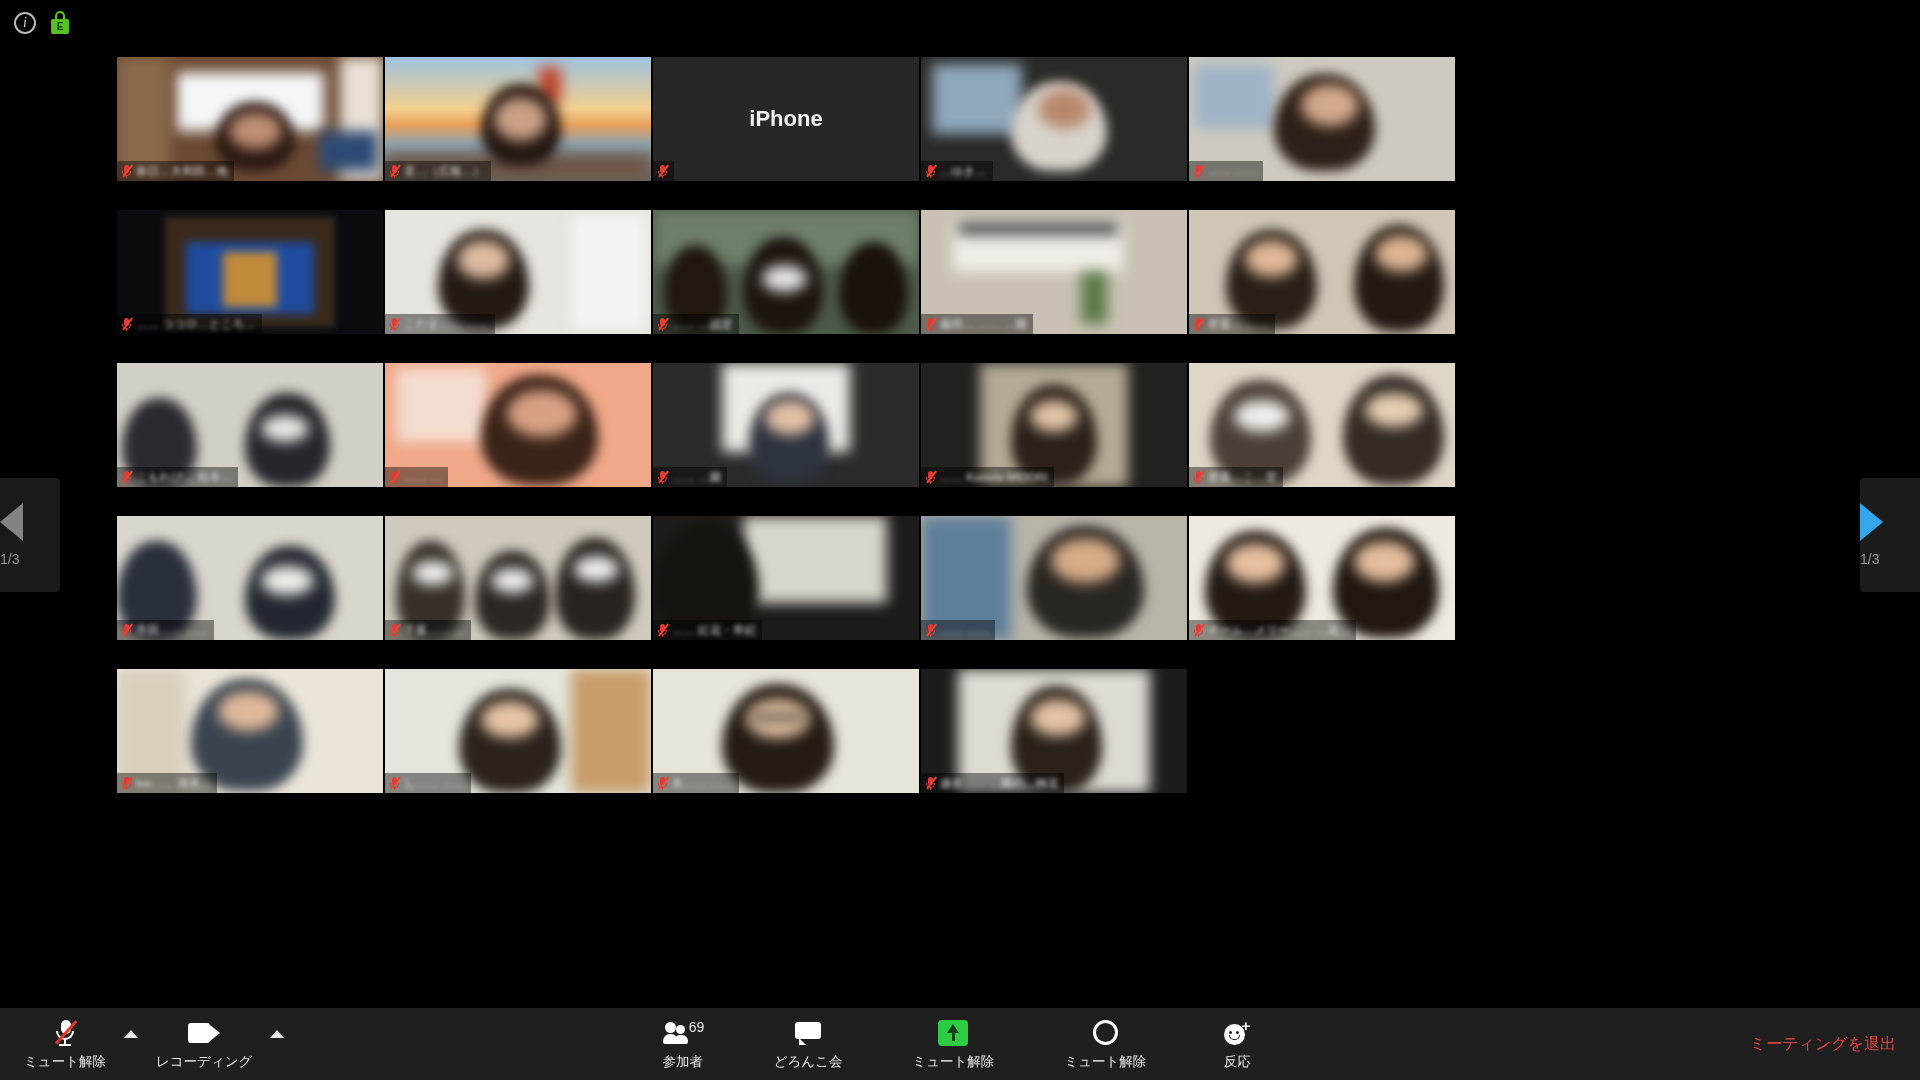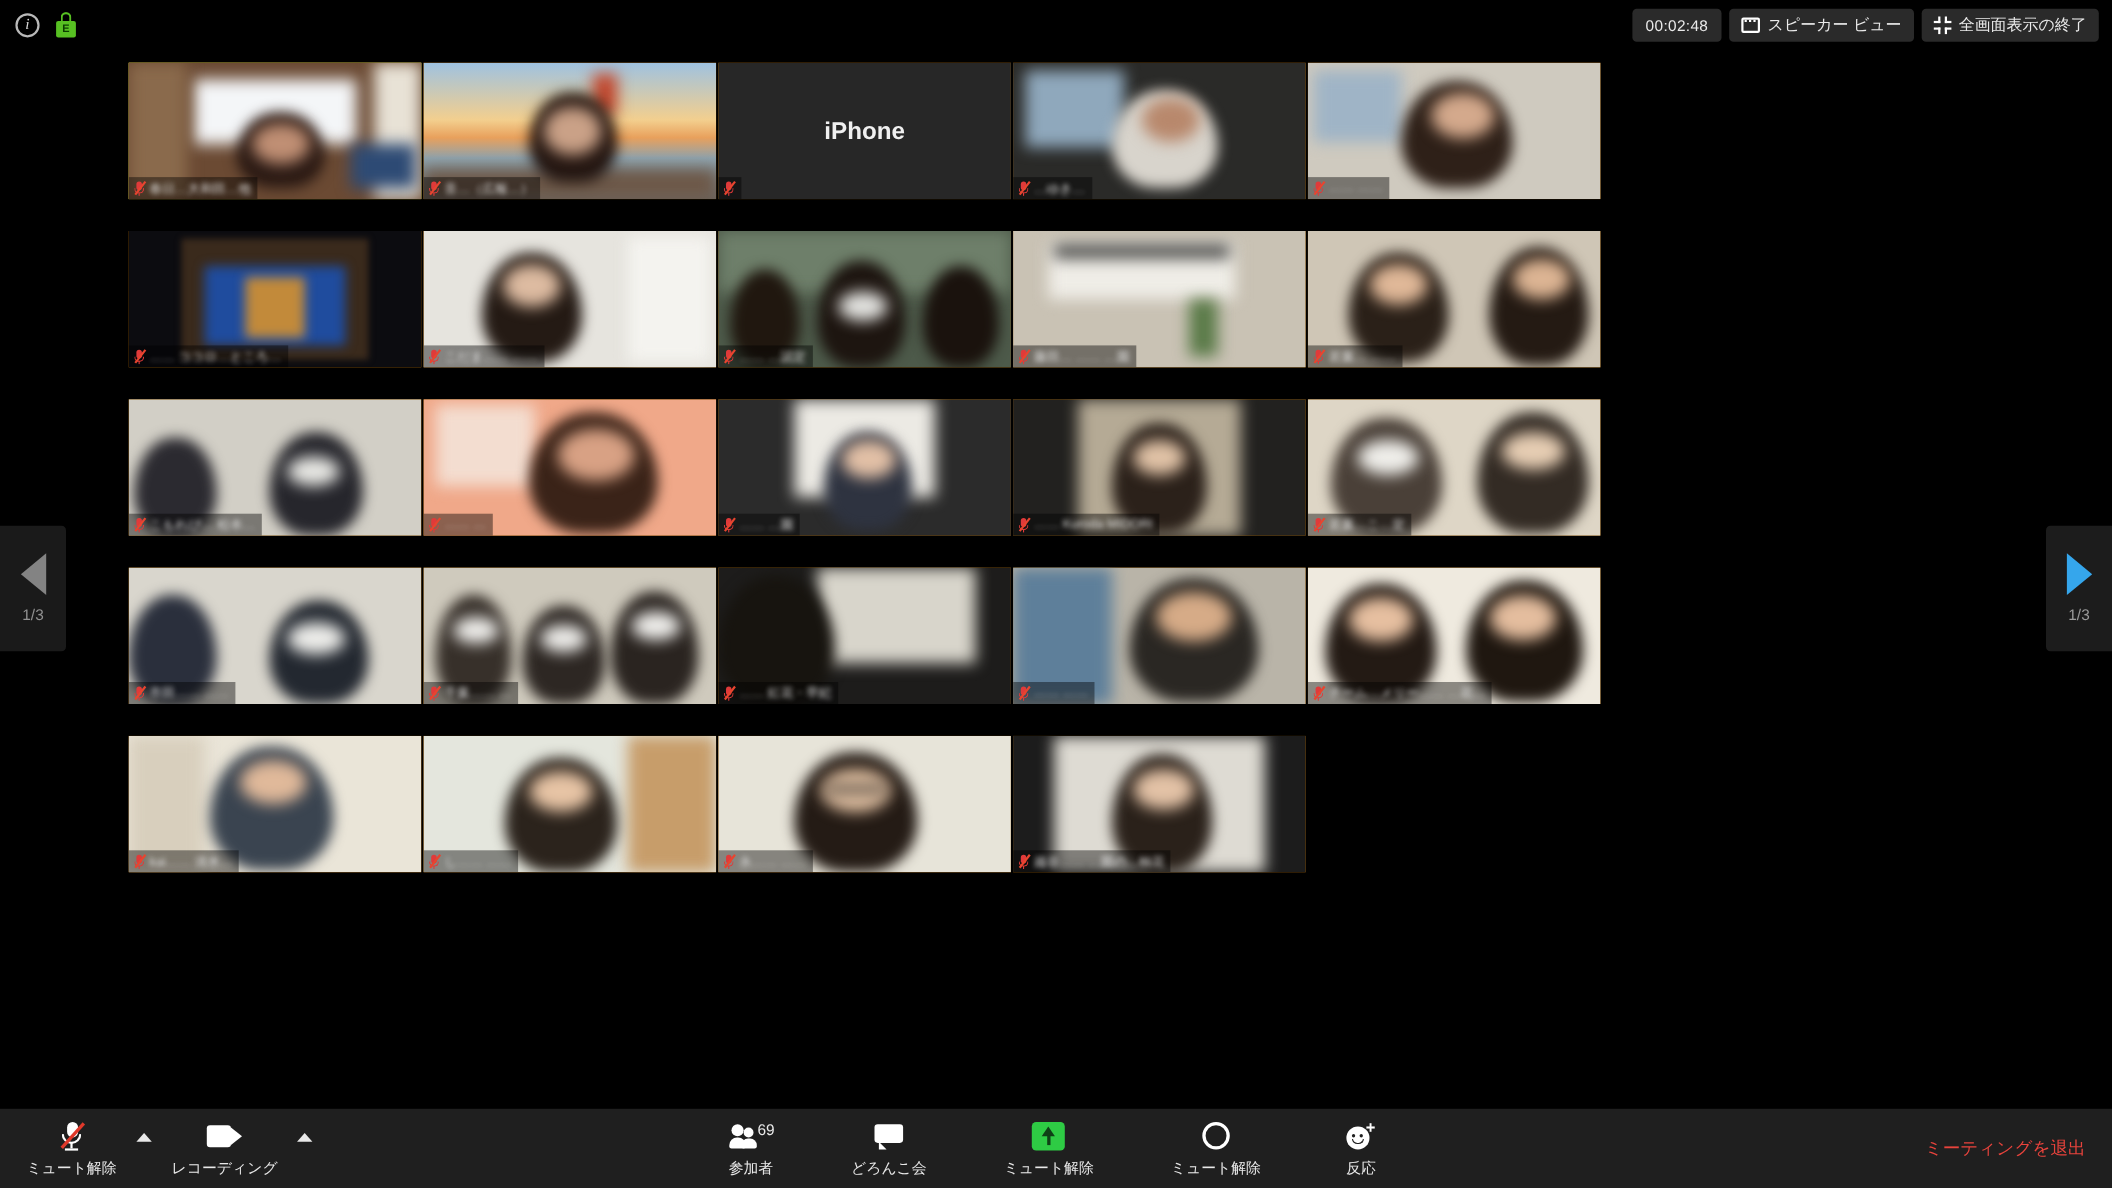--- a/index.html
+++ b/index.html
@@ -34,21 +34,21 @@
   .ico-exitfs span{ position:absolute; width:6px; height:6px; border:2px solid #fff; }
   .ico-exitfs .c1{ top:0; left:0; border-top:none; border-left:none; }
   .ico-exitfs .c2{ top:0; right:0; border-top:none; border-right:none; }
   .ico-exitfs .c3{ bottom:0; left:0; border-bottom:none; border-left:none; }
   .ico-exitfs .c4{ bottom:0; right:0; border-bottom:none; border-right:none; }
 
   
   #gallery{ position:absolute; left:117px; top:57px; width:1334px; height:736px;
     display:grid; grid-template-columns:repeat(5,266px); grid-template-rows:repeat(5,151px);
     gap:2px 2px; z-index:10; }
-  .tile{ position:relative; width:266px; height:124px; background:#a16207;
+  .tile{ position:relative; width:266px; height:124px; background:#701a75;
     overflow:hidden; }
   .tile .scene{ position:absolute; inset:0; }
   .tile.active{ outline:4px solid #d9ec63; outline-offset:-4px; }
 
   
   .room{ position:absolute; inset:0; }
   .person{ position:absolute; border-radius:48% 48% 42% 42%/58% 58% 42% 42%;
     filter:blur(6px); }
   .blob{ position:absolute; filter:blur(7px); }
 
@@ -66,21 +66,21 @@
   .badge .mic .slash{ position:absolute; left:-1px; top:6px; width:15px; height:1.8px;
     background:#e8452f; transform:rotate(-52deg); transform-origin:center; }
   .badge .nm{ color:#e9e9e9; font-size:11.5px; white-space:nowrap; overflow:hidden;
     text-overflow:clip; filter:blur(2.2px); opacity:.92; }
   .badge .nm.clear{ filter:none; }
   .tile .iphone-label{ position:absolute; inset:0; display:flex; align-items:center;
     justify-content:center; color:#f0f0f0; font-size:22px; font-weight:bold; }
 
   
   .pagenav{ position:absolute; top:478px; width:60px; height:114px; background:#1c1c1c;
-    display:flex; flex-direction:column; align-items:center; justify-content:center;
+    display:flex; flex-direction:column; align-items:flex-start; justify-content:center;
     gap:10px; z-index:30; }
   #nav-prev{ left:0; border-radius:0 4px 4px 0; }
   #nav-next{ right:0; border-radius:4px 0 0 4px; }
   .arrow{ width:0; height:0; }
   .arrow.left{ border-top:19px solid transparent; border-bottom:19px solid transparent;
     border-right:23px solid #8b8b8b; }
   .arrow.right{ border-top:19px solid transparent; border-bottom:19px solid transparent;
     border-left:23px solid #35a6ec; }
   .pagenav .cnt{ color:#9a9a9a; font-size:14px; }
 
@@ -160,41 +160,20 @@
 <div id="app">
 
   <div id="topbar">
     <div class="tb-left">
       <div class="icon-info">i</div>
       <div class="icon-lock">
         <div class="shackle"></div>
         <div class="body">E</div>
       </div>
     </div>
-    <div class="tb-right">
-      <div class="tb-chip timer-chip">00:02:48</div>
-      <div class="tb-chip">
-        <span class="ico-speakerview">
-          <span class="frame"></span>
-          <span class="d" style="left:3px"></span>
-            <span class="d" style="left:7px"></span>
-            <span class="d" style="left:11px"></span>
-        </span>
-        <span>スピーカー ビュー</span>
-      </div>
-      <div class="tb-chip">
-        <span class="ico-exitfs">
-          <span class="c1"></span>
-            <span class="c2"></span>
-            <span class="c3"></span>
-            <span class="c4"></span>
-        </span>
-        <span>全画面表示の終了</span>
-      </div>
-    </div>
   </div>
 
   <div id="gallery">
       <div class="tile active">
         <div class="scene">
           <div class="room" style="background:#6b4a33"></div>
     <div class="blob" style="left:22%;top:12%;width:56%;height:48%;background:#f4f6f8"></div>
     <div class="blob" style="left:0;top:0;width:20%;height:100%;background:#8a6a4c"></div>
     <div class="blob" style="right:0;top:0;width:16%;height:100%;background:#e8e2d6"></div>
     <div class="blob" style="right:2%;bottom:8%;width:22%;height:32%;background:#2d4a74"></div>

